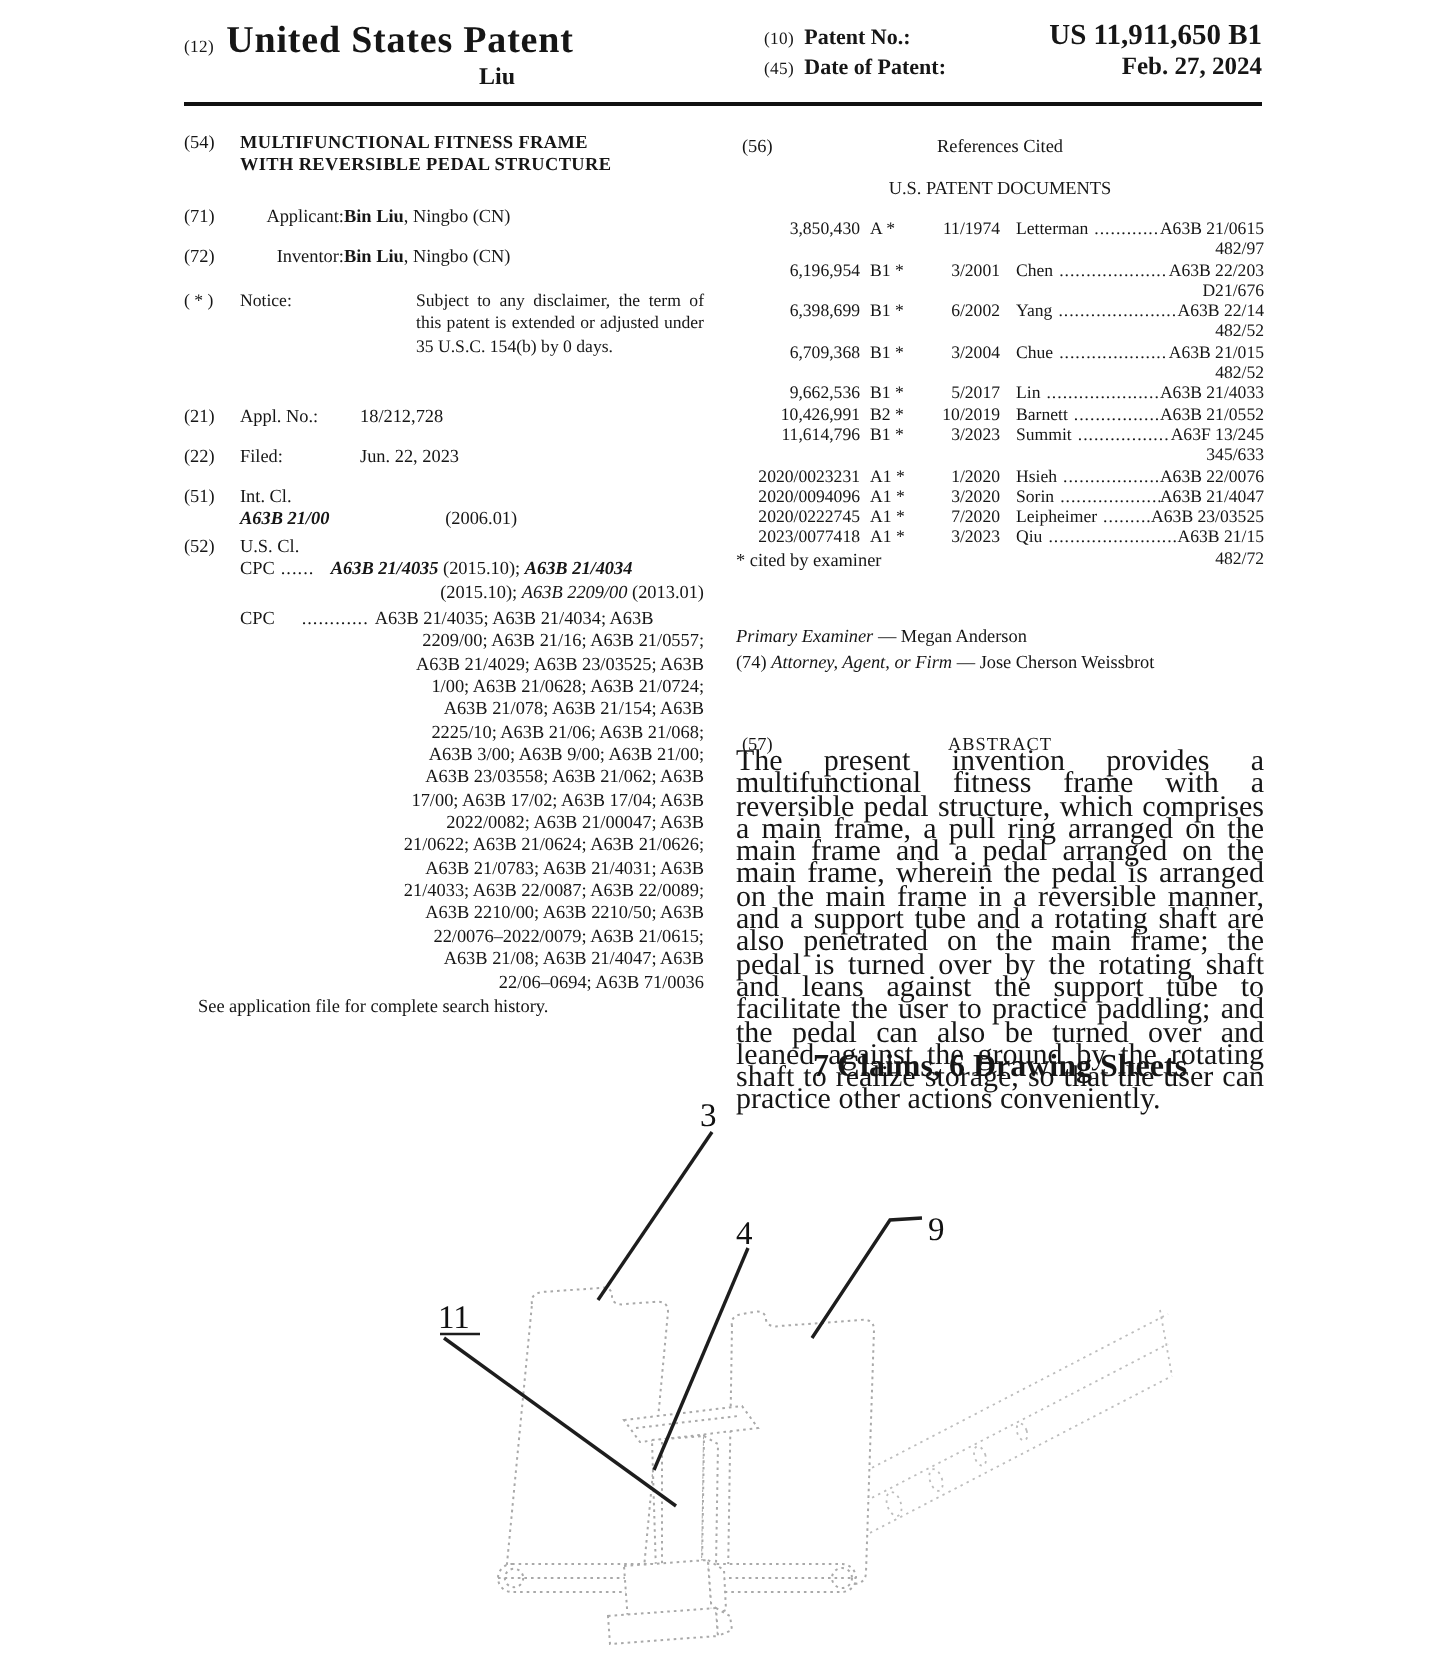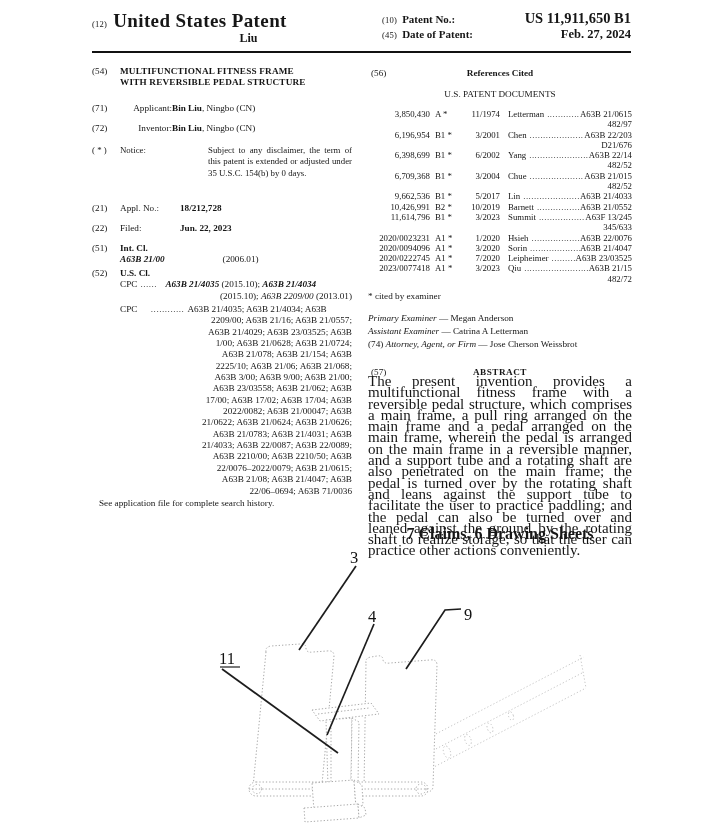--- a/index.html
+++ b/index.html
@@ -18,21 +18,21 @@
   .h-right{position:absolute; top:13px; left:382px; width:249px;}
   .hrow{display:flex; align-items:baseline; margin-bottom:3px;}
   .hlabel{font-size:11px; font-weight:bold; margin-left:5px;}
   .hval-big{font-size:14.5px; font-weight:bold; margin-left:auto;}
   .hval{font-size:12.5px; font-weight:bold; margin-left:auto;}
   .rule{position:absolute; top:51px; left:92px; width:539px; height:1.5px; background:#111;}
   
   .sec{position:absolute; left:92px; width:260px;}
   .srow{display:flex; align-items:baseline;}
   .snum{flex:0 0 28px;}
-  .bold{font-weight:bold;}
+  .bold{font-weight:normal;}
   .bi{font-weight:bold; font-style:italic;}
   .it{font-style:italic;}
   
   .t54{font-weight:bold; letter-spacing:0.2px;}
   .lab52{flex:0 0 52px;text-align:right;}
   .lab60{flex:0 0 60px;}
   .lab88{flex:0 0 88px;}
   .notice-text{text-align:justify; width:150px;}
   .ind{margin-left:28px;}
   .year-gap{display:inline-block; width:43px;}
@@ -293,25 +293,24 @@
       <span class="rno">2023/0077418</span>
         <span class="rkind">A1 *</span>
         <span class="rdate">3/2023</span>
         <span class="rname">Qiu</span>
         <span class="rlead">....................................</span>
         <span class="rcls">A63B 21/15</span>
     </div>
     <div class="rcls2">482/72</div>
   </div>
 
-  <div class="rsec" style="top:291px;">* cited by examiner</div>
+  <div class="rsec" style="top:275px;">* cited by examiner</div>
 
   <div class="rsec" style="top:312px;">
     <div class="exline"><i>Primary Examiner</i> <span>— Megan Anderson</span></div>
-    <div class="exline"><i>Assistant Examiner</i> <span>— Catrina A Letterman</span></div>
     <div class="exline"><span>(74)</span> <i>Attorney, Agent, or Firm</i> <span>— Jose Cherson Weissbrot</span></div>
   </div>
 
   <div class="rsec s56head" style="top:356px;">
     <span class="snum">(57)</span>
     <div class="center bold" style="letter-spacing:0.5px;">ABSTRACT</div>
   </div>
   <div class="rsec abstext" style="top:376px;">The present invention provides a multifunctional fitness frame with a reversible pedal structure, which comprises a main frame, a pull ring arranged on the main frame and a pedal arranged on the main frame, wherein the pedal is arranged on the main frame in a reversible manner, and a support tube and a rotating shaft are also penetrated on the main frame; the pedal is turned over by the rotating shaft and leans against the support tube to facilitate the user to practice paddling; and the pedal can also be turned over and leaned against the ground by the rotating shaft to realize storage, so that the user can practice other actions conveniently.</div>
 
   <div class="rsec center claims" style="top:528px;">7 Claims, 6 Drawing Sheets</div>

